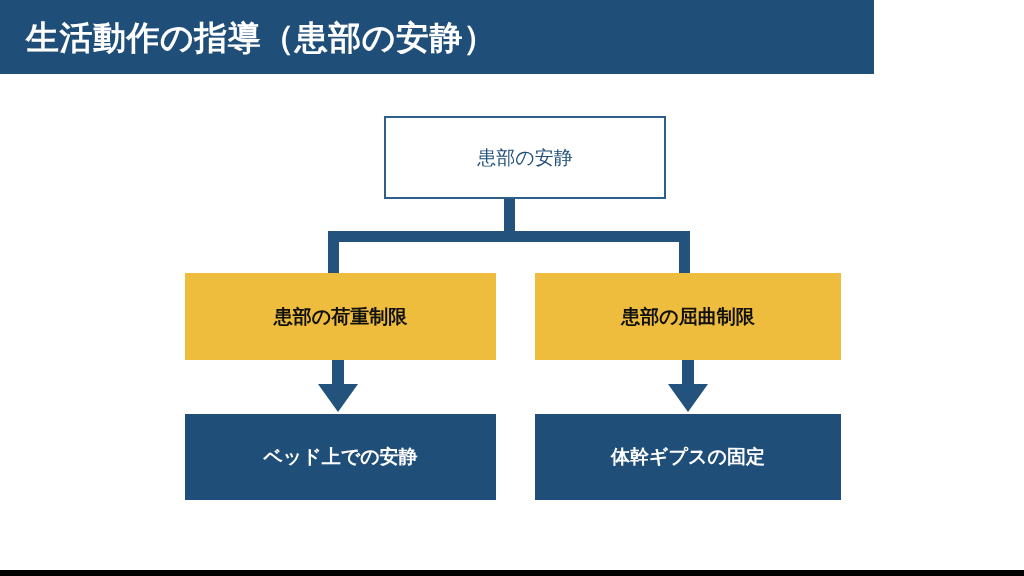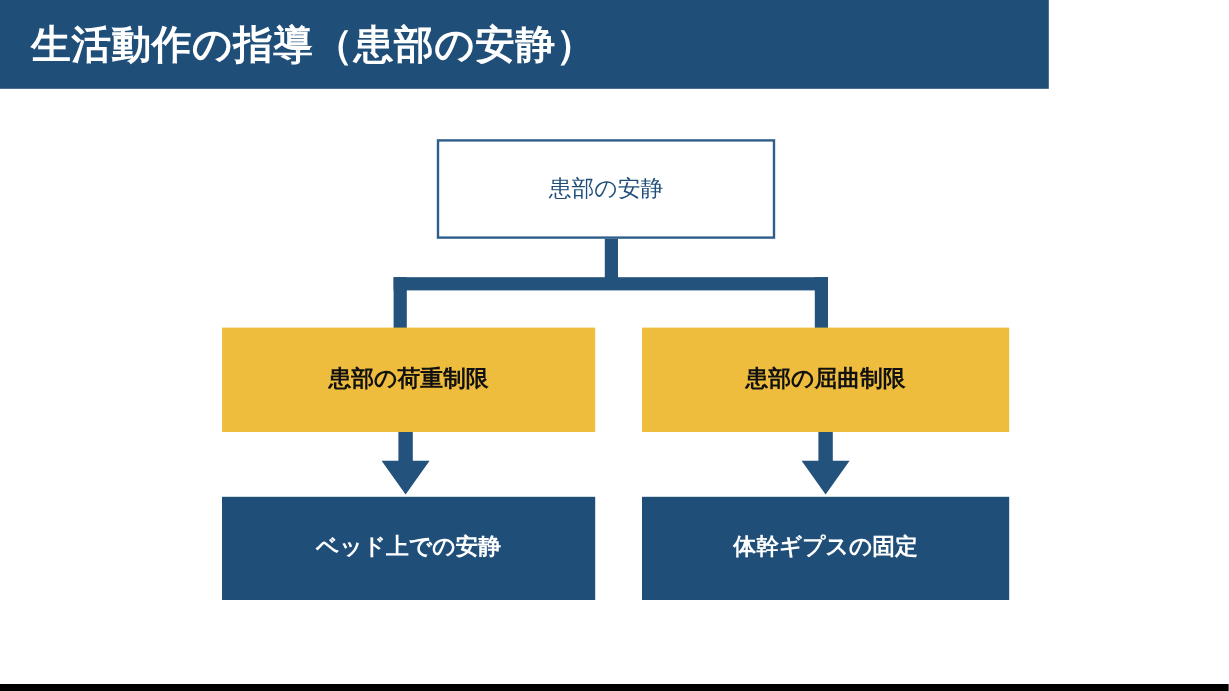--- a/index.html
+++ b/index.html
@@ -50,21 +50,21 @@
     display: flex;
     align-items: center;
     justify-content: center;
     box-sizing: border-box;
     text-align: center;
     line-height: 1.25;
   }
 
   
   #node-root {
-    left: 364px;
+    left: 384px;
     top: 116px;
     width: 282px;
     height: 83px;
     background: #ffffff;
     border: 2px solid #2e5f8a;
     color: #1f4e79;
     font-size: 19px;
     font-weight: 400;
   }
 

